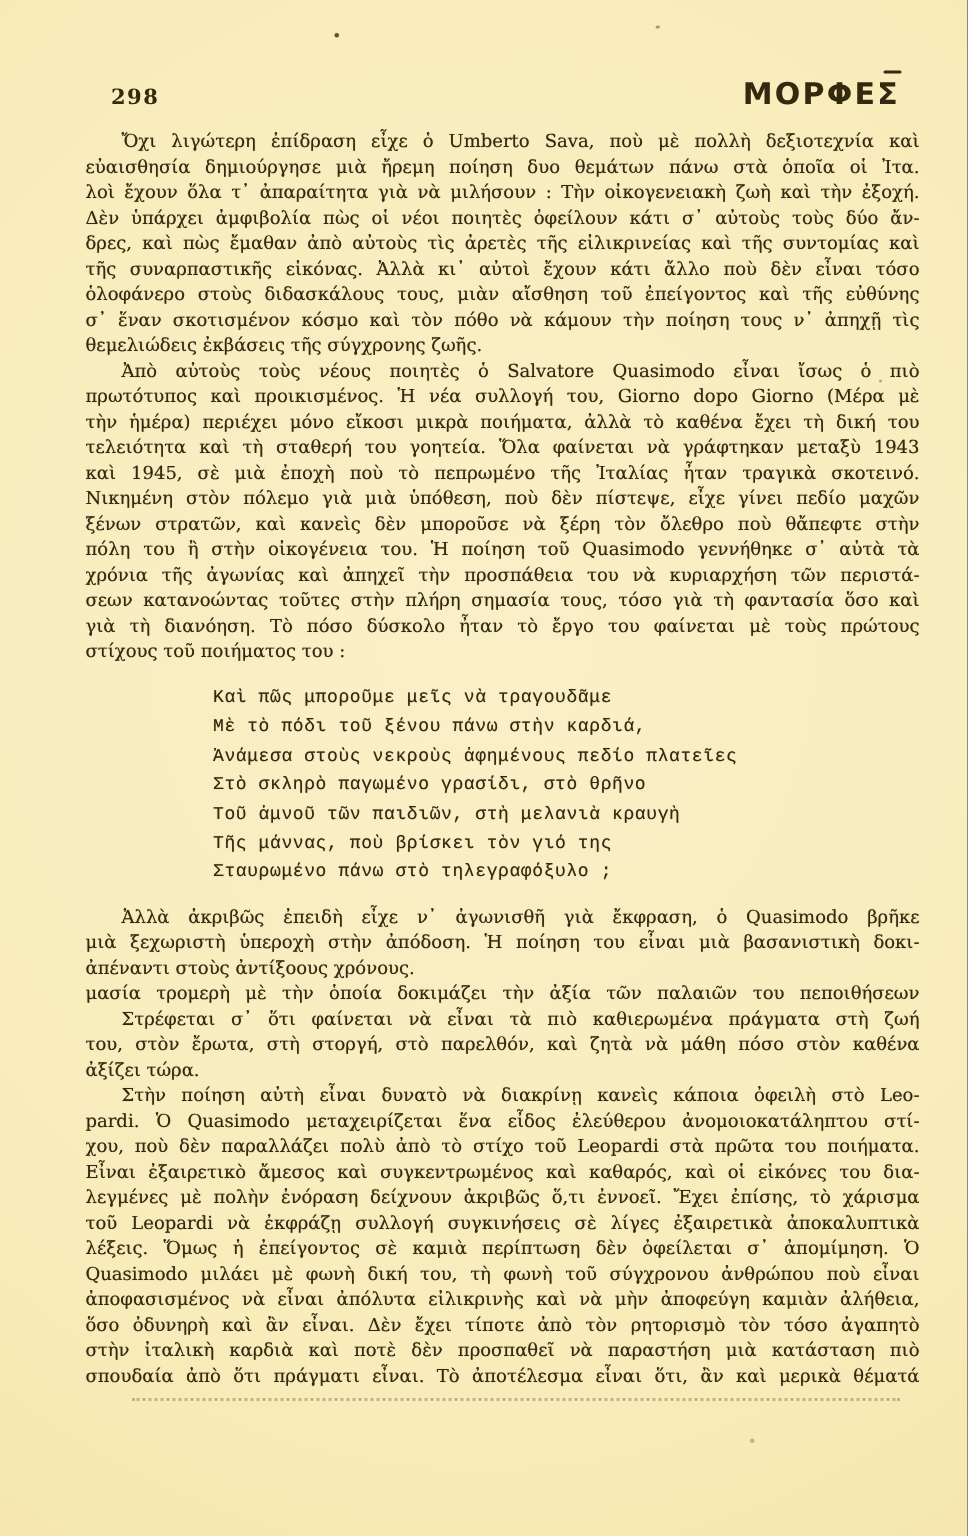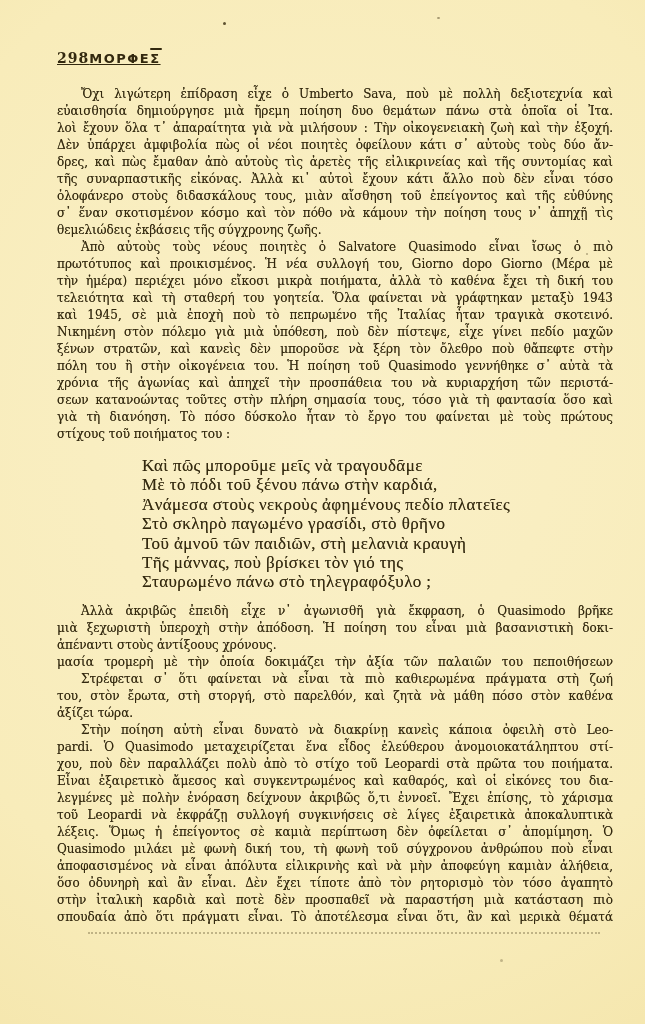--- a/index.html
+++ b/index.html
@@ -8,54 +8,54 @@
     width:645px;height:1024px;
     margin:0 auto;
     background:
       radial-gradient(ellipse 130% 90% at 50% 42%, #faf0c8 0%, #f8ecba 55%, #f3e3a6 90%, #efdd9c 100%);
     overflow:hidden;
     color:#33290f;
     font-family:"DejaVu Serif","Liberation Serif",serif;
     -webkit-font-smoothing:antialiased;
   }
   .running-head{
-    position:absolute;top:50px;left:45px;right:45px;
-    display:flex;align-items:baseline;text-decoration:underline;
+    position:absolute;top:50px;left:62px;right:45px;
+    display:flex;justify-content:space-between;align-items:baseline;
   }
   .page-number{
     font-size:14px;font-weight:bold;letter-spacing:1px;
     padding-left:12px;
     font-family:"DejaVu Serif","Liberation Serif",serif;
   }
   .magazine-title{
     position:relative;
     font-family:"DejaVu Sans","Liberation Sans",sans-serif;
-    font-size:13px;font-weight:bold;letter-spacing:1.5px;
+    font-size:20px;font-weight:bold;letter-spacing:1.5px;
   }
   .sigma-bar{
     position:absolute;right:-1px;top:-3px;width:12px;height:2px;
     background:#33290f;border-radius:1px;
   }
   .text-block{
     position:absolute;top:86px;left:31px;width:556px;
     font-size:12px;line-height:17px;
     text-shadow:0 0 0.5px rgba(46,36,12,0.55);
     margin-left:26px;
   }
   .para .line{
     text-align:justify;
     text-align-last:justify;
     white-space:normal;
   }
   .para .line.first{text-indent:24px;}
   .para .line.last{text-align-last:left;}
   .poem{
     margin:13px 0 11px 85px;
-    font-family:Liberation Serif, serif;
-    font-size:17px;line-height:19.4px;
+    font-family:Liberation Mono, monospace;
+    font-size:12px;line-height:19.4px;
     letter-spacing:0.4px;
   }
   .poem .line{text-align:left;text-align-last:left;}
   
   .bleed-line{
     position:absolute;left:88px;top:932px;width:512px;height:0;
     border-top:2px dotted rgba(62,50,18,0.38);
     opacity:.8;
   }
   .speck{position:absolute;background:rgba(55,42,14,0.8);border-radius:50%;}

